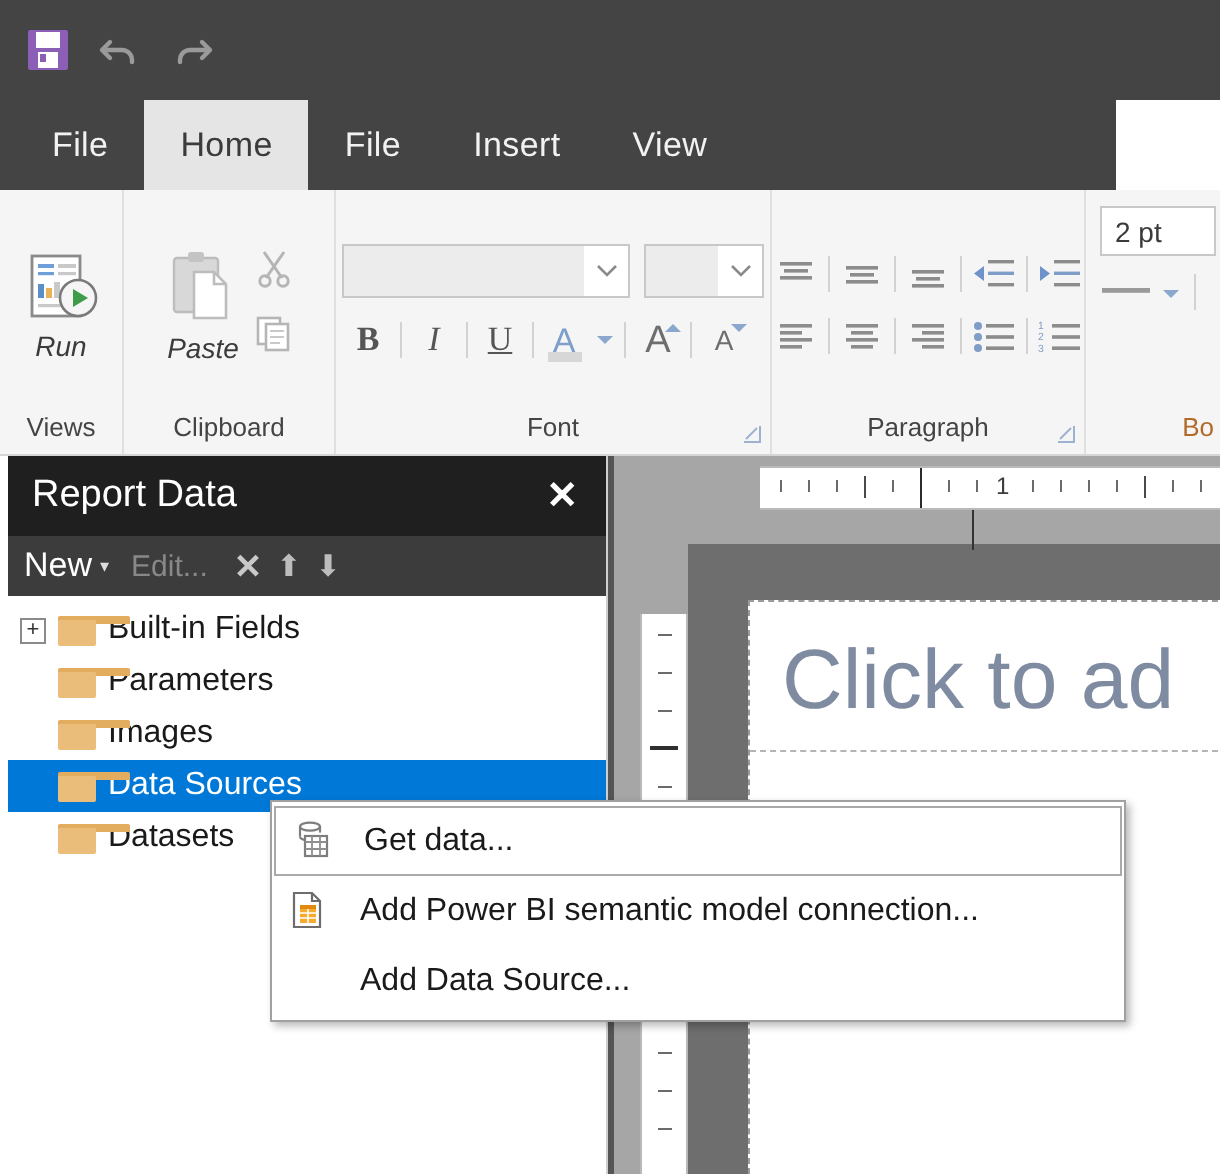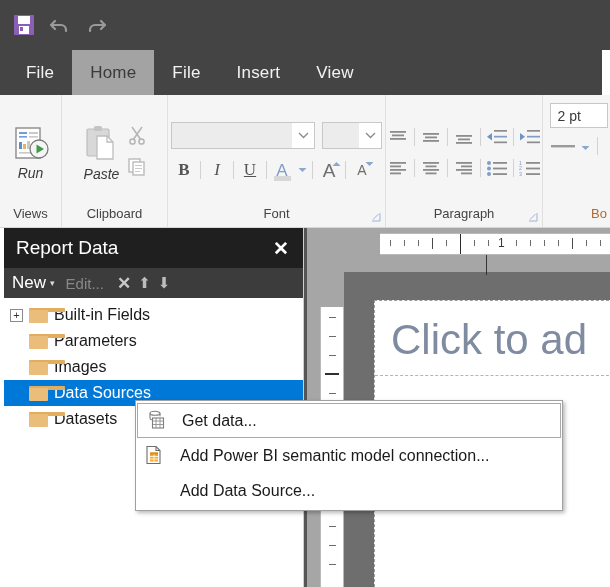--- a/index.html
+++ b/index.html
@@ -24,30 +24,30 @@
   .save-glyph::before {
     content: ""; position: absolute; left: 4px; top: 1px; width: 12px; height: 8px; background: #fff;
   }
   .save-glyph::after {
     content: ""; position: absolute; left: 5px; top: 11px; width: 10px; height: 8px; background: #fff;
   }
   .save-inner { position:absolute; left:6px; top:12px; width:3px; height:4px; background:#8b5fb5; z-index:2;}
 
   
   .tabstrip {
-    position: absolute; left: 0; top: 50px; width: 602px; height: 45px;
+    position: absolute; left: 0; top: 50px; width: 558px; height: 45px;
     background: #444444; display: flex; align-items: stretch;
     padding-left: 8px;
   }
   .tab {
     display: flex; align-items: center; justify-content: center;
     padding: 0 18px; color: #f2f2f2; font-size: 17px; letter-spacing: .2px;
     cursor: default; height: 45px;
   }
-  .tab.active { background: #a3a3a3; color: #3b3b3b; }
+  .tab.active { background: #e5e5e5; color: #3b3b3b; }
 
   
   .ribbon {
     position: absolute; left: 0; top: 95px; width: 610px; height: 133px;
     background: #f5f5f5; border-bottom: 1px solid #d6d6d6;
     display: flex; align-items: stretch;
   }
   .rgroup { position: relative; display: flex; flex-direction: column; align-items: center;
             border-right: 1px solid #e0e0e0; }
   .rgroup-body { flex: 1; display: flex; align-items: center; justify-content: center; padding: 4px 6px 0 6px; }

